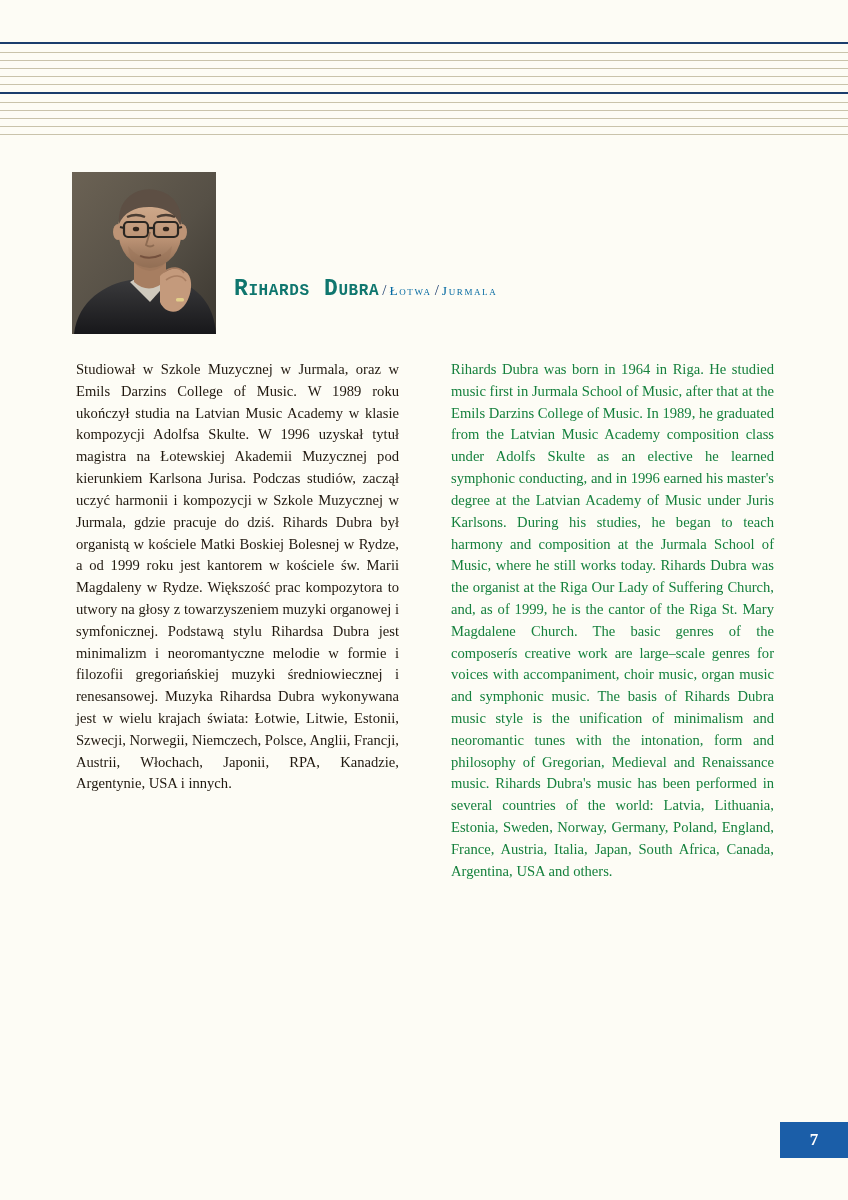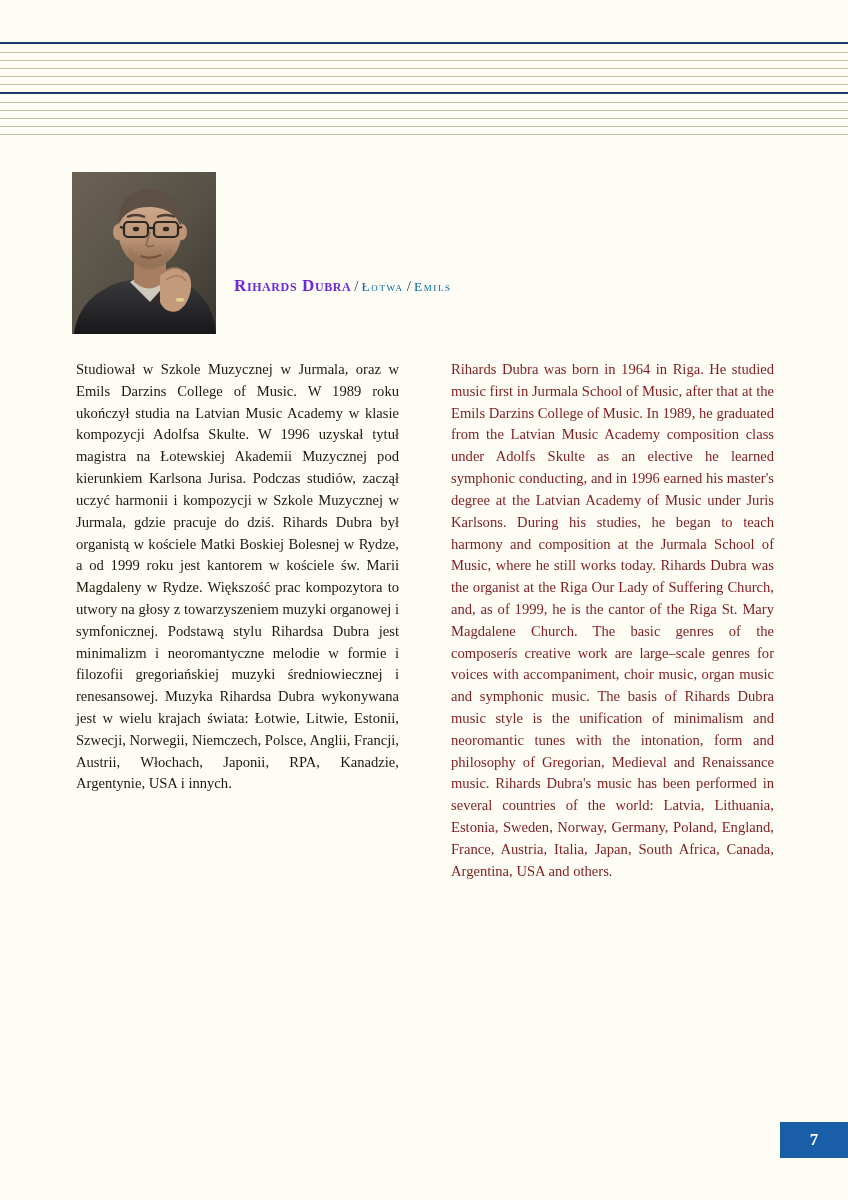--- a/index.html
+++ b/index.html
@@ -68,24 +68,24 @@
   }
   .portrait svg { display: block; }
 
   .name-line {
     position: absolute;
     left: 162px;
     top: 104px;
     white-space: nowrap;
   }
   .composer-name {
-    font-family: Liberation Serif, serif;
-    font-size: 17px;
+    font-family: Liberation Mono, monospace;
+    font-size: 23px;
     font-weight: bold;
-    color: #6d28d9;
+    color: #0f766e;
     letter-spacing: 0.6px;
     font-variant: small-caps;
     text-transform: capitalize;
   }
   .name-sep {
     font-size: 15px;
     color: #1b3d6d;
     padding: 0 3px;
   }
   .country {
@@ -108,21 +108,21 @@
     width: 331px;
     font-size: 14.6px;
     line-height: 1.495;
     text-align: justify;
     hyphens: auto;
   }
   .col.pl {
     color: #20180f;
   }
   .col.en {
-    color: #7f1d1d;
+    color: #15803d;
   }
   .col p {
     margin: 4px;
   }
 
   
   .page-number {
     position: absolute;
     right: 0;
     bottom: 42px;
@@ -216,21 +216,21 @@
 
         <path d="M88 104 C96 96 106 94 114 100 C122 106 120 124 112 134 C104 144 92 140 88 130 Z" fill="#c49a7c"></path>
         <path d="M92 100 C100 94 108 95 112 101" stroke="#a87e62" stroke-width="1.6" fill="none"></path>
         <path d="M94 108 C102 102 110 103 114 109" stroke="#a87e62" stroke-width="1.6" fill="none"></path>
 
         <rect x="104" y="126" width="8" height="3.5" rx="1.5" fill="#e3d08b"></rect>
       </svg>
     </div>
 
     <div class="name-line">
-      <span class="composer-name">Rihards Dubra</span><span class="name-sep">/</span><span class="country">Łotwa</span><span class="name-sep">/</span><span class="country">Emils</span>
+      <span class="composer-name">Rihards Dubra</span><span class="name-sep">/</span><span class="country">Łotwa</span><span class="name-sep">/</span><span class="country">Jurmala</span>
     </div>
   </div>
 
   <div class="columns">
     <div class="col pl">
       <p>Studiował w Szkole Muzycznej w Jurmala, oraz w Emils Darzins College of Music. W 1989 roku ukończył studia na Latvian Music Academy w klasie kompozycji Adolfsa Skulte. W 1996 uzyskał tytuł magistra na Łotewskiej Akademii Muzycznej pod kierunkiem Karlsona Jurisa. Podczas studiów, zaczął uczyć harmonii i kompozycji w Szkole Muzycznej w Jurmala, gdzie pracuje do dziś. Rihards Dubra był organistą w kościele Matki Boskiej Bolesnej w Rydze, a od 1999 roku jest kantorem w kościele św. Marii Magdaleny w Rydze. Większość prac kompozytora to utwory na głosy z towarzyszeniem muzyki organowej i symfonicznej. Podstawą stylu Rihardsa Dubra jest minimalizm i neoromantyczne melodie w formie i filozofii gregoriańskiej muzyki średniowiecznej i renesansowej. Muzyka Rihardsa Dubra wykonywana jest w wielu krajach świata: Łotwie, Litwie, Estonii, Szwecji, Norwegii, Niemczech, Polsce, Anglii, Francji, Austrii, Włochach, Japonii, RPA, Kanadzie, Argentynie, USA i innych.</p>
     </div>
     <div class="col en">
       <p>Rihards Dubra was born in 1964 in Riga. He studied music first in Jurmala School of Music, after that at the Emils Darzins College of Music. In 1989, he graduated from the Latvian Music Academy composition class under Adolfs Skulte as an elective he learned symphonic conducting, and in 1996 earned his master's degree at the Latvian Academy of Music under Juris Karlsons. During his studies, he began to teach harmony and composition at the Jurmala School of Music, where he still works today. Rihards Dubra was the organist at the Riga Our Lady of Suffering Church, and, as of 1999, he is the cantor of the Riga St. Mary Magdalene Church. The basic genres of the composerís creative work are large–scale genres for voices with accompaniment, choir music, organ music and symphonic music. The basis of Rihards Dubra music style is the unification of minimalism and neoromantic tunes with the intonation, form and philosophy of Gregorian, Medieval and Renaissance music. Rihards Dubra's music has been performed in several countries of the world: Latvia, Lithuania, Estonia, Sweden, Norway, Germany, Poland, England, France, Austria, Italia, Japan, South Africa, Canada, Argentina, USA and others.</p>
     </div>

